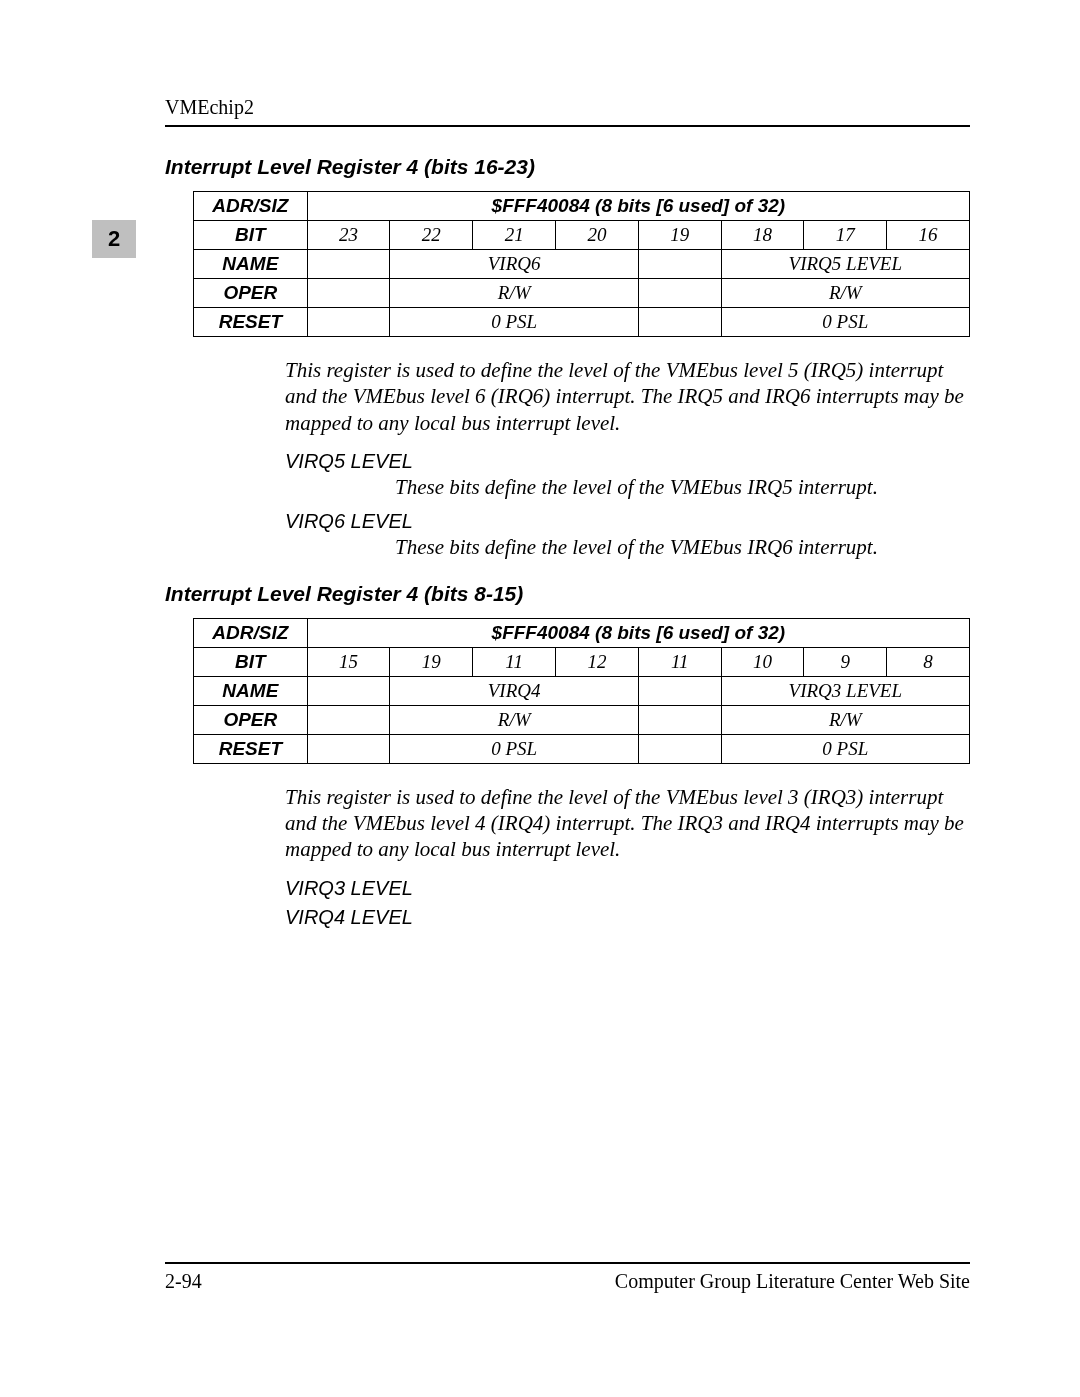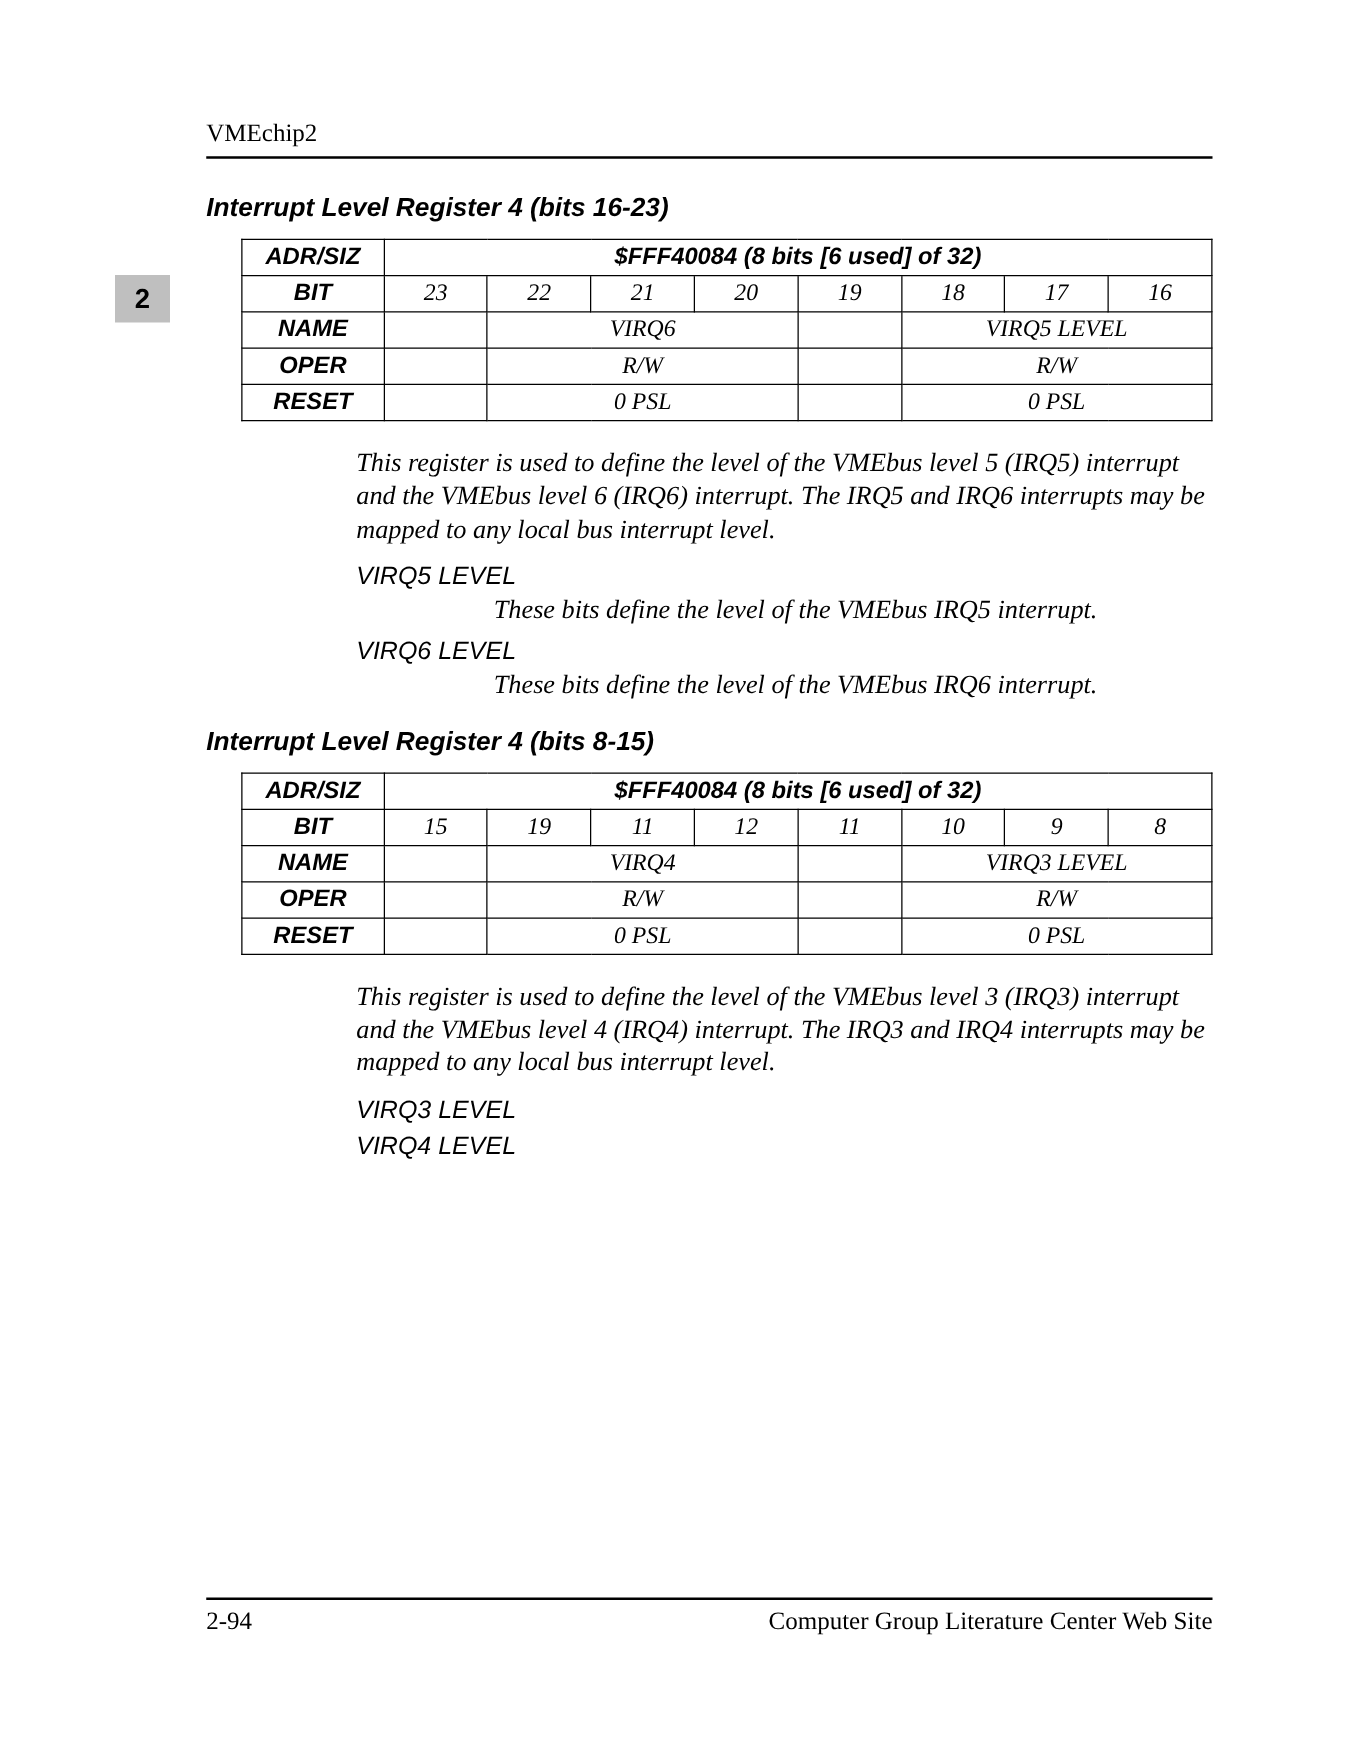--- a/index.html
+++ b/index.html
@@ -77,21 +77,21 @@
     margin: 6px 0 2px 120px;
   }
   .fielddesc {
     font-size: 21px;
     margin: 0 0 10px 230px;
   }
   .footer {
     position: absolute;
     left: 165px;
     right: 110px;
-    bottom: 88px;
+    bottom: 104px;
   }
   .footrule {
     border: none;
     border-top: 2px solid #000;
     margin-bottom: 6px;
   }
   .footrow {
     display: flex;
     justify-content: space-between;
     font-size: 20px;

